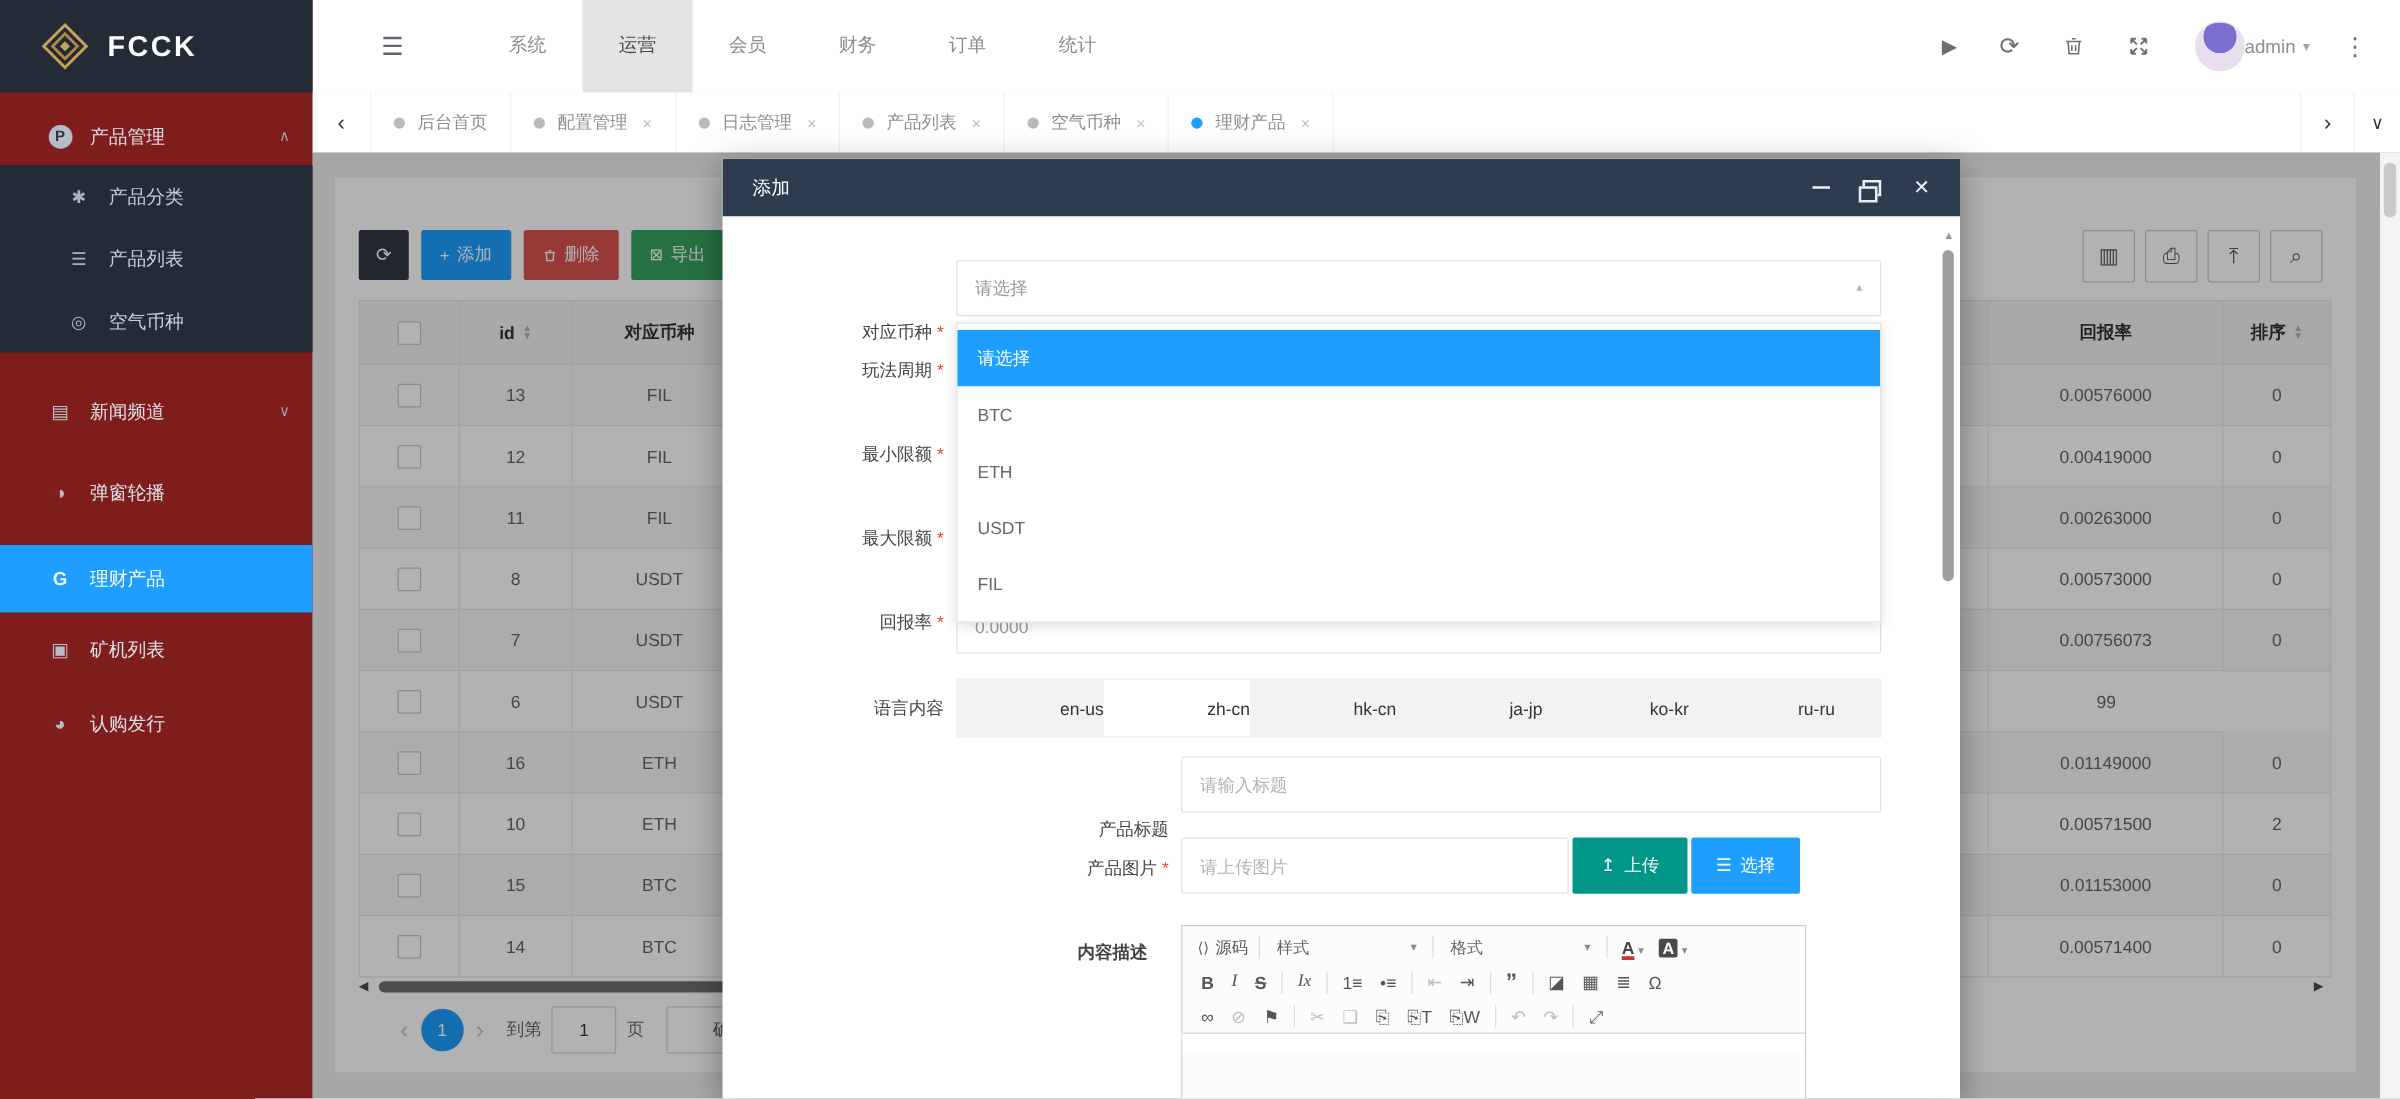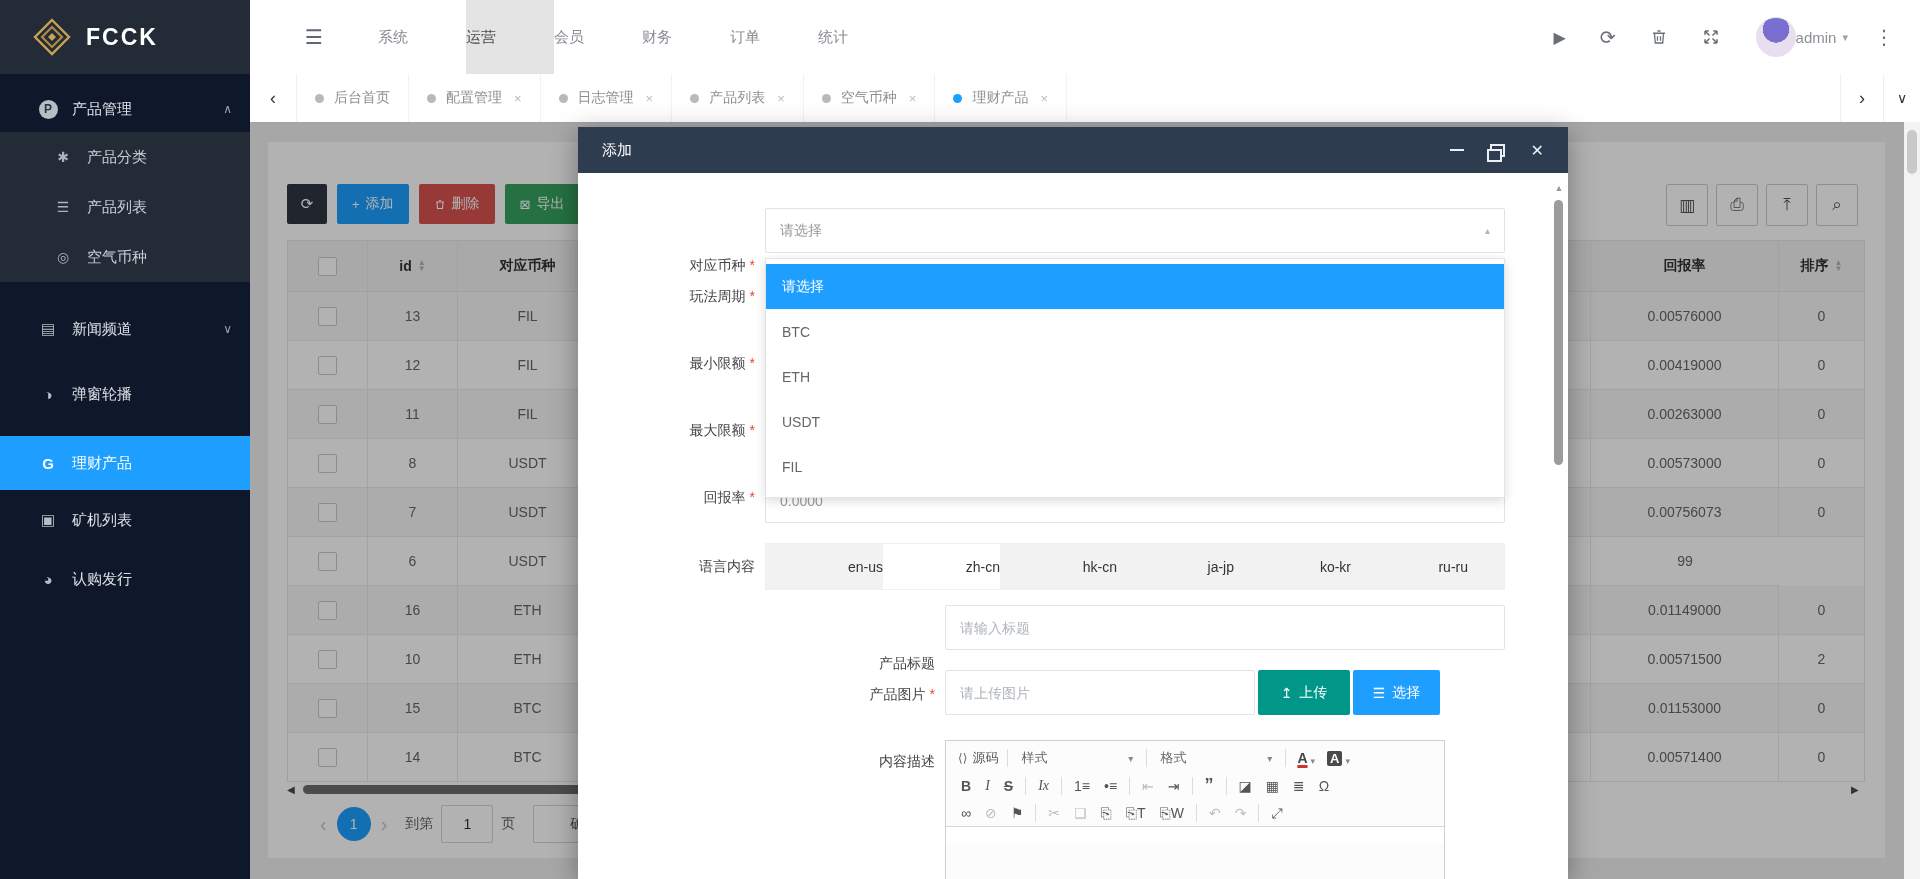--- a/index.html
+++ b/index.html
@@ -1,38 +1,38 @@
 <!DOCTYPE html>
 <html><head>
 <meta charset="utf-8">
 <style>
   html,body{margin:0;padding:0;background:#fff;}
   #app{position:relative;width:1920px;height:879px;overflow:hidden;
        font-family:"Liberation Sans","DejaVu Sans",sans-serif;background:#efefef;}
   
-  .sidebar{position:absolute;left:0;top:0;width:250px;height:879px;background:#0f172a;z-index:70;}
+  .sidebar{position:absolute;left:0;top:0;width:250px;height:879px;background:#7f1d1d;z-index:70;}
   .logo{height:74px;display:flex;align-items:center;padding-left:32px;background:#232B36;}
   .logo svg{width:40px;height:40px;margin-right:14px;}
   .logo-text{color:#fff;font-size:23px;font-weight:bold;letter-spacing:2px;}
   .mi{position:absolute;left:0;right:0;display:flex;align-items:center;padding-left:36px;
       color:#dde1e6;font-size:15px;cursor:pointer;box-sizing:border-box;}
   .mi .ic{width:24px;margin-right:12px;color:#b6bdc6;font-size:15px;text-align:center;flex:0 0 24px;}
   .p-circle{display:inline-block;width:19px;height:19px;border-radius:50%;background:#b6bdc6;
             color:#2B3441;font-size:12px;font-weight:bold;line-height:19px;text-align:center;}
   .chev{position:absolute;right:18px;color:#9aa2ab;font-size:12px;}
   .submenu{position:absolute;left:0;right:0;top:132px;height:150px;background:#222B36;}
   .smi{height:50px;display:flex;align-items:center;padding-left:52px;color:#c9cfd7;font-size:15px;cursor:pointer;}
   .smi .ic{width:22px;margin-right:13px;color:#aab2bb;font-size:14px;text-align:center;}
   .mi.active{background:#1E9FFF;color:#fff;}
   .mi.active .ic{color:#fff;font-weight:bold;}
   
   .topbar{position:absolute;left:250px;top:0;right:0;height:74px;background:#fff;border-bottom:1px solid #f0f0f0;z-index:60;}
   .burger{position:absolute;left:55px;top:0;height:74px;display:flex;align-items:center;font-size:20px;color:#5f6672;cursor:pointer;}
   .nav{position:absolute;left:128px;top:0;height:74px;display:flex;}
-  .nav-item{width:88px;height:74px;line-height:74px;font-size:15px;color:#878c93;cursor:pointer;}
+  .nav-item{width:88px;height:74px;line-height:74px;text-align:center;font-size:15px;color:#878c93;cursor:pointer;}
   .nav-item.active{background:#e4e4e4;color:#4a4a4a;}
   .hright{position:absolute;right:26px;top:0;height:74px;display:flex;align-items:center;}
   .hic{color:#6a6f76;font-size:18px;margin-left:34px;cursor:pointer;display:flex;align-items:center;}
   .avatar{width:38px;height:38px;border-radius:50%;margin-left:36px;cursor:pointer;
           background:radial-gradient(circle at 50% 30%,#7a6fd0 0 40%,#e9ddf0 41% 100%);
           border:1px solid #e3e3e3;}
   .uname{color:#8a9097;font-size:15px;cursor:pointer;}
   .ucaret{color:#9aa0a6;font-size:11px;margin-left:6px;}
   
   .tabbar{position:absolute;left:250px;top:74px;right:0;height:48px;background:#fff;border-bottom:1px solid #e8e8e8;display:flex;z-index:60;}
@@ -509,21 +509,21 @@
     <input class="m-input" style="left: 367px; top: 543px; width: 310px;" placeholder="请上传图片">
     <div class="mbtn teal" style="left:680px;top:543px;width:92px;">
       <span class="bic">↥</span>
       <span>上传</span>
     </div>
     <div class="mbtn blue" style="left:775px;top:543px;width:87px;">
       <span class="bic">☰</span>
       <span>选择</span>
     </div>
 
-    <div class="m-label" style="left:207px;top:624px;">
+    <div class="m-label" style="left:190px;top:624px;font-weight:bold;">
       <span>内容描述</span></div>
 
     <div class="editor">
       <div class="edrow r1">
         <span class="src-btn">
           <span class="g">⟨⟩</span>
           <span>源码</span>
         </span>
         <span class="sep"></span>
         <span class="combo">

